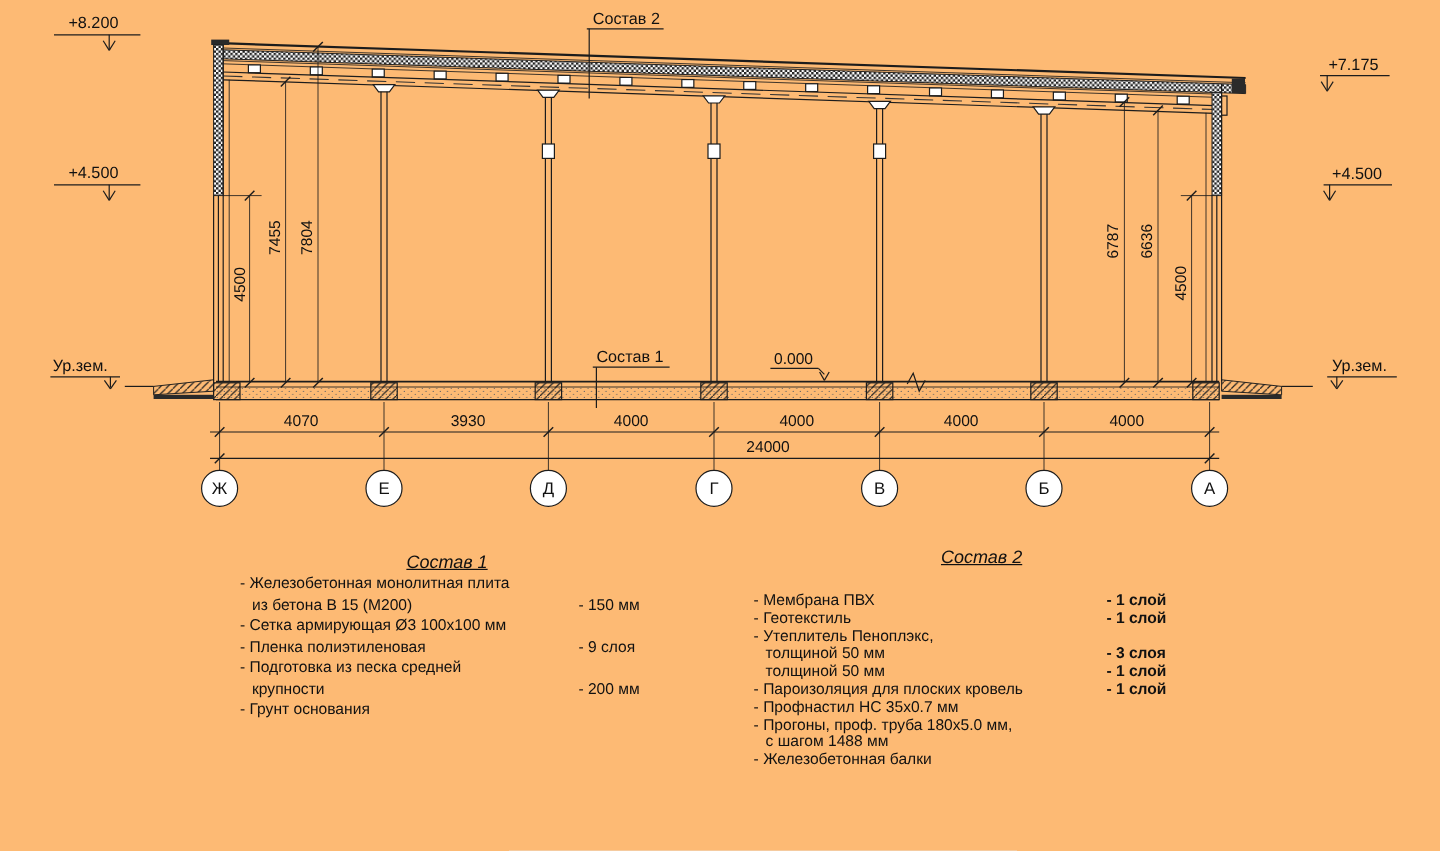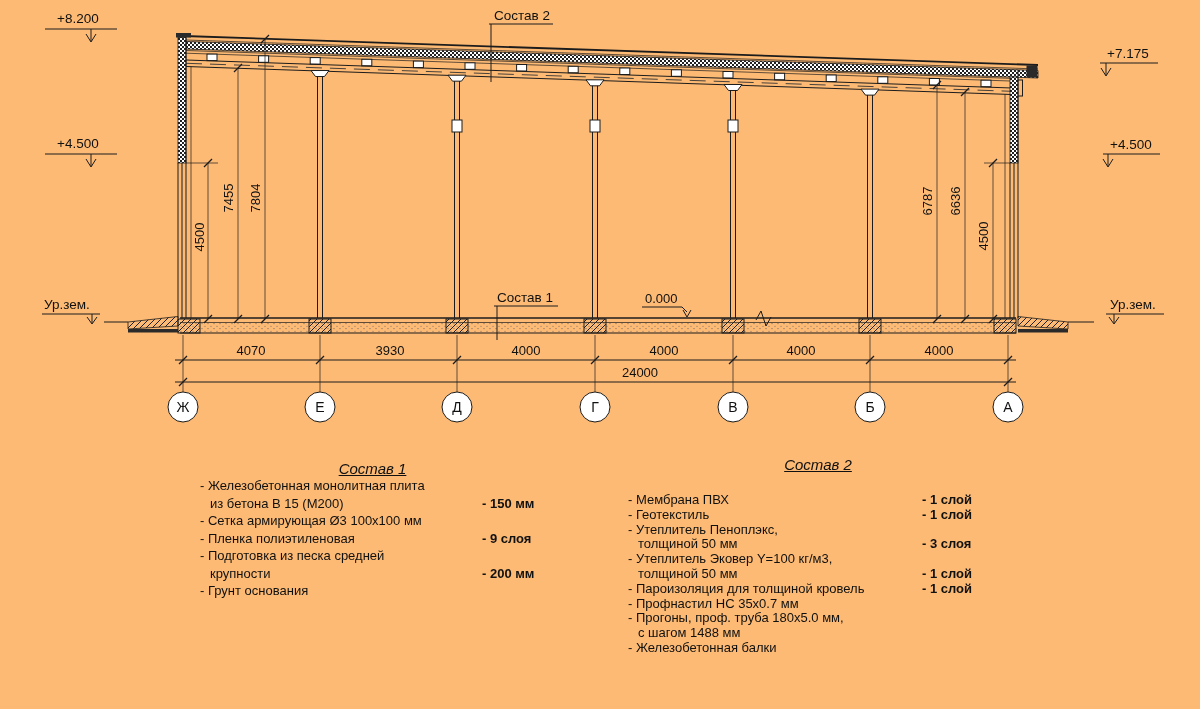--- a/index.html
+++ b/index.html
@@ -17,21 +17,21 @@
   .tb {font:14px "Liberation Sans",sans-serif;fill:#111;}
   .mid{text-anchor:middle;}
   
   .spec{position:absolute;width:380px;}
   .spec .title{font-size:15px;font-style:italic;text-decoration:underline;text-align:center;color:#111;}
   .spec .rows{color:#111;}
   .spec .row{position:relative;font-size:13px;white-space:nowrap;}
   #spec1 .row{line-height:17.5px;}
   #spec2 .row{line-height:14.8px;}
   .row .val{position:absolute;top:0;}
-  #spec1 .val{left:282px;font-weight:bold;}
+  #spec1 .val{left:282px;}
   #spec2 .val{left:294px;font-weight:bold;}
   .row.cont .lab{padding-left:10px;}
   #spec1{left:200px;top:460px;width:345px;}
   #spec2{left:628px;top:456px;width:380px;}
   #spec2 .rows{margin-top:20px;}
 </style>
 </head>
 <body>
 
 <div id="page">
@@ -292,22 +292,21 @@
     </div>
   </div>
 
   <div id="spec2" class="spec">
     <div class="title">Состав 2</div>
     <div class="rows">
       <div class="row"><span class="lab">- Мембрана ПВХ</span><span class="val">- 1 слой</span></div>
       <div class="row"><span class="lab">- Геотекстиль</span><span class="val">- 1 слой</span></div>
       <div class="row"><span class="lab">- Утеплитель Пеноплэкс,</span><span class="val"></span></div>
       <div class="row cont"><span class="lab">толщиной 50 мм</span><span class="val">- 3 слоя</span></div>
-      <div class="row"><span class="lab">- Утеплитель Эковер Y=100 кг/м3,</span><span class="val"></span></div>
       <div class="row cont"><span class="lab">толщиной 50 мм</span><span class="val">- 1 слой</span></div>
-      <div class="row"><span class="lab">- Пароизоляция для толщиной кровель</span><span class="val">- 1 слой</span></div>
+      <div class="row"><span class="lab">- Пароизоляция для плоских кровель</span><span class="val">- 1 слой</span></div>
       <div class="row"><span class="lab">- Профнастил НС 35х0.7 мм</span><span class="val"></span></div>
       <div class="row"><span class="lab">- Прогоны, проф. труба 180х5.0 мм,</span><span class="val"></span></div>
       <div class="row cont"><span class="lab">с шагом 1488 мм</span><span class="val"></span></div>
       <div class="row"><span class="lab">- Железобетонная балки</span><span class="val"></span></div>
     </div>
   </div>
 </div>
 
 </body></html>

